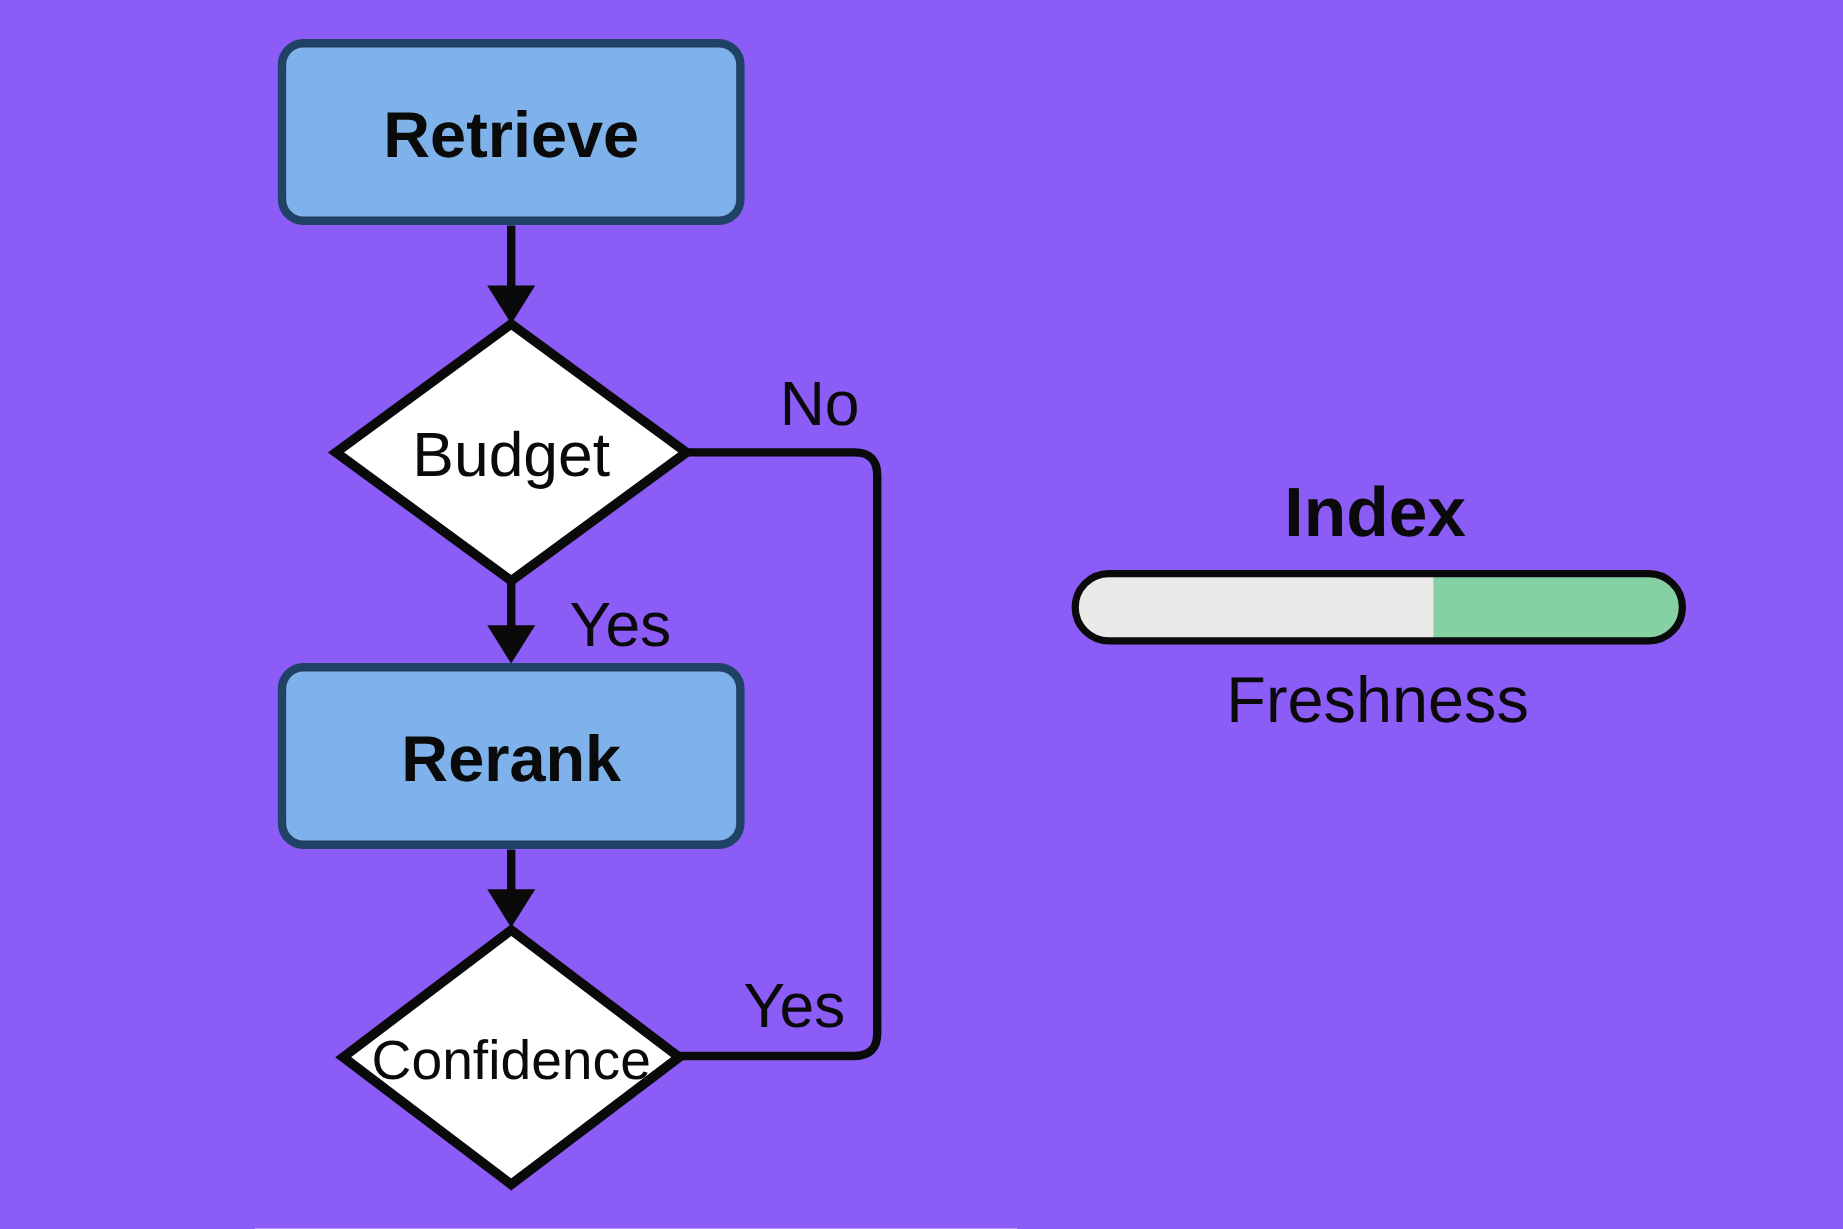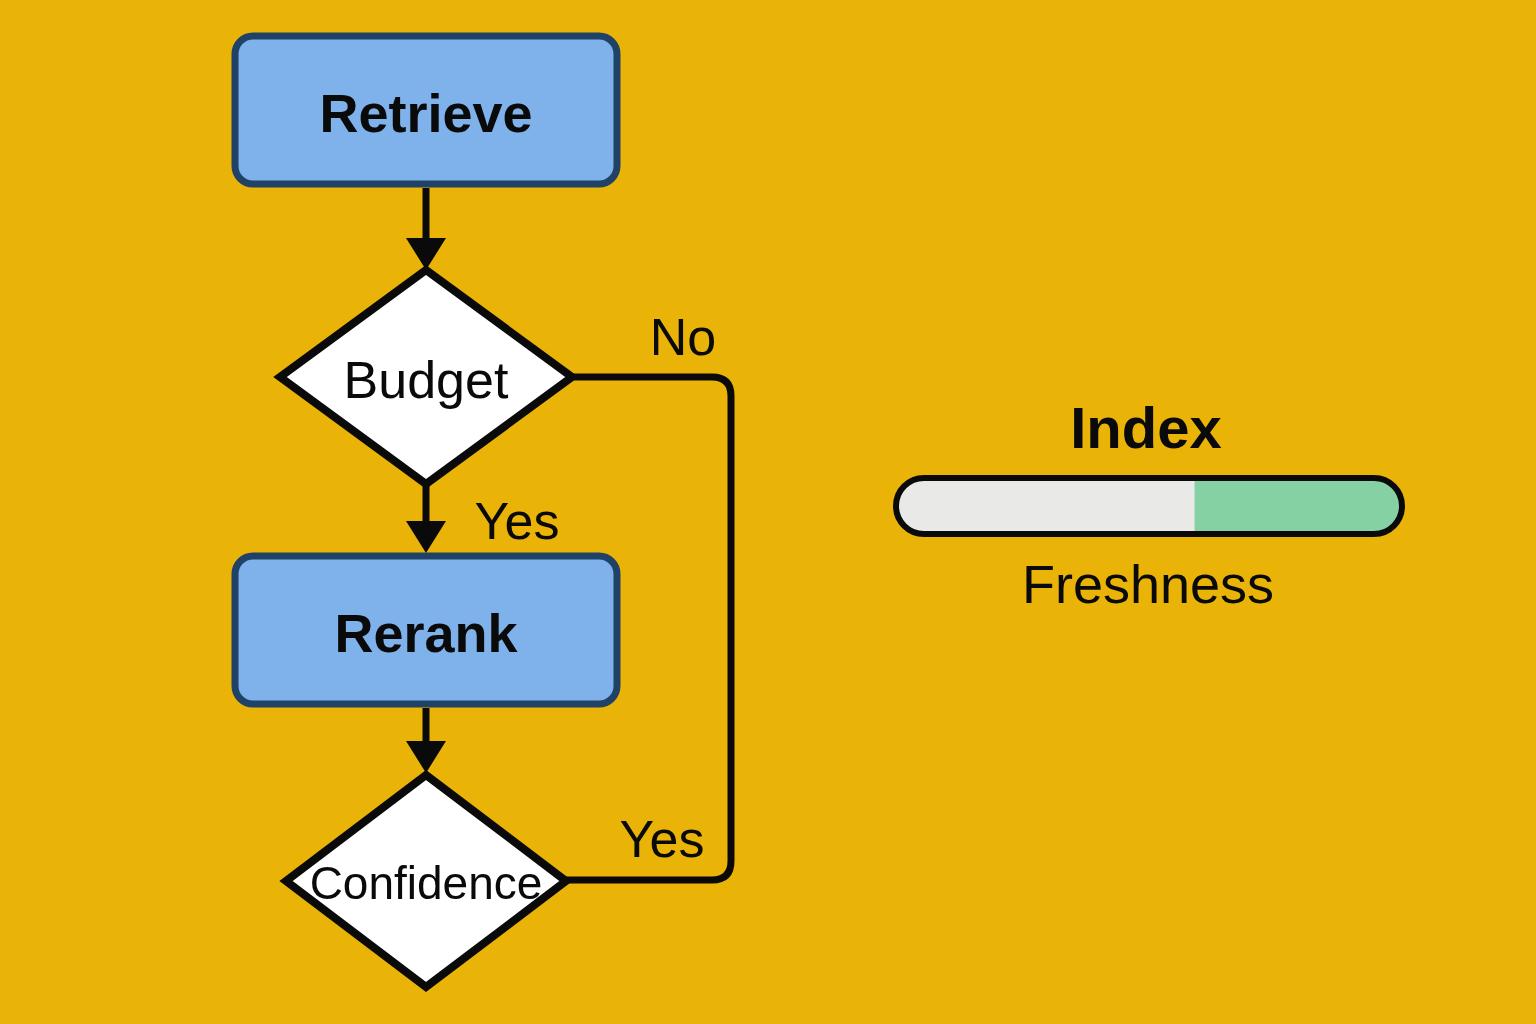--- a/index.html
+++ b/index.html
@@ -8,21 +8,21 @@
     background: #ffffff;
     width: 1536px;
     height: 1024px;
     overflow: hidden;
     font-family: "Liberation Sans", sans-serif;
   }
   #canvas-wrap {
     position: relative;
     width: 1536px;
     height: 1024px;
-    background: #eab308;
+    background: #8b5cf6;
   }
   svg { display: block; }
   text {
     font-family: "Liberation Sans", sans-serif;
     fill: #0a0a0a;
   }
   .node-label   { font-weight: 700; }
   .plain-label  { font-weight: 400; }
   .gauge-title  { font-weight: 700; }
 </style>

